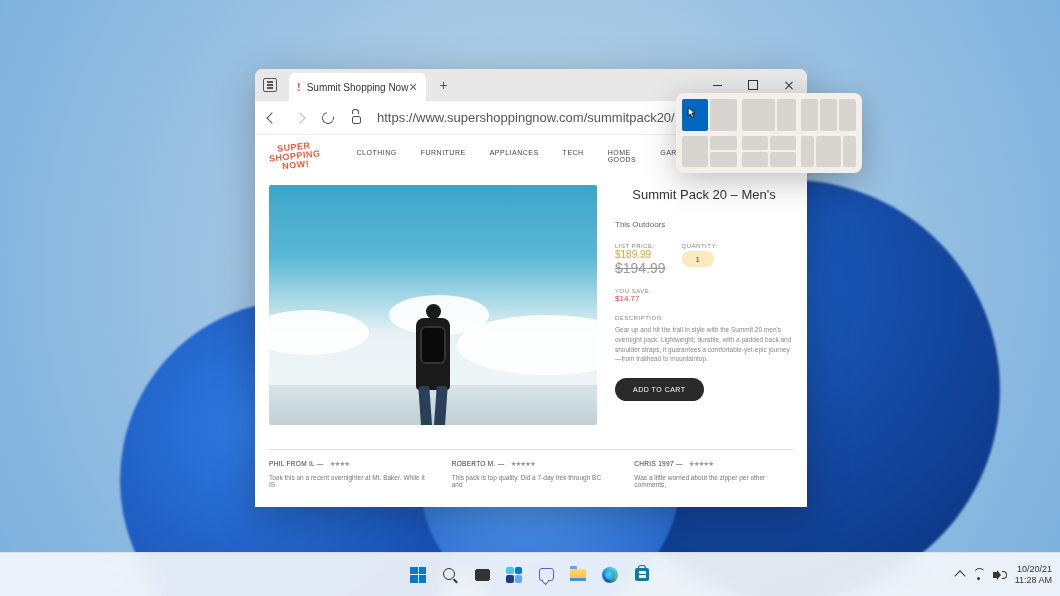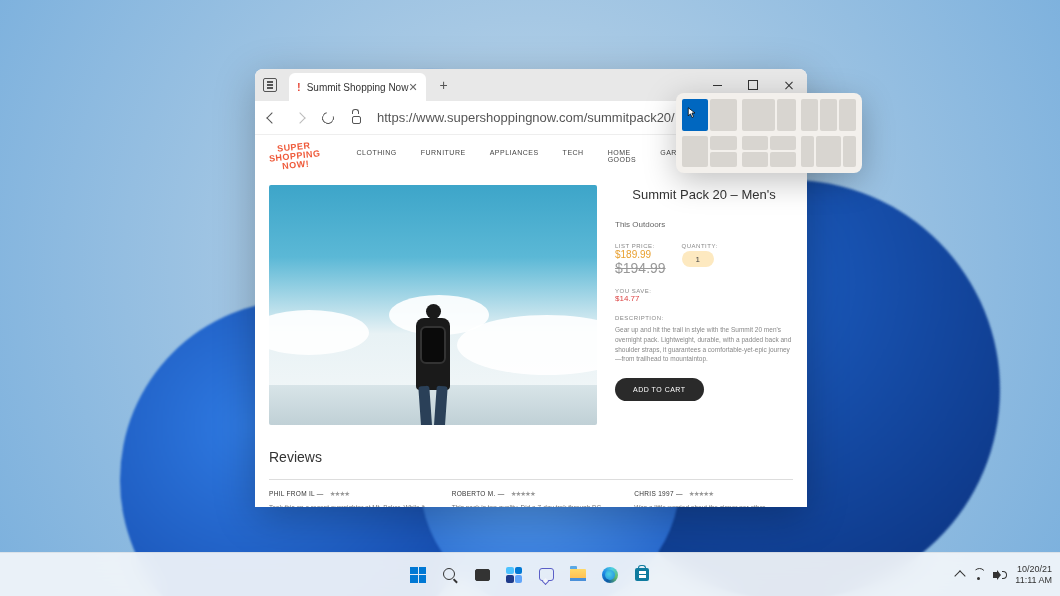--- a/index.html
+++ b/index.html
@@ -254,21 +254,20 @@
           </div>
           <div class="section-gap">
             <div class="lbl">DESCRIPTION:</div>
             <div class="desc-txt">Gear up and hit the trail in style with the Summit 20 men's overnight pack. Lightweight, durable, with a padded back and shoulder straps, it guarantees a comfortable-yet-epic journey—from trailhead to mountaintop.</div>
           </div>
           <button class="cart-btn">ADD TO CART</button>
         </div>
       </div>
 
       <div class="reviews-sec">
-        <div class="rev-title">Reviews</div>
         <div class="rev-hr"></div>
         <div class="rev-row">
           <div class="rev">
             <div class="rev-name"><span>PHIL FROM IL</span> — <span class="stars">★★★★</span></div>
             <div>Took this on a recent overnighter at Mt. Baker. While it IS</div>
           </div>
           <div class="rev">
             <div class="rev-name"><span>ROBERTO M.</span> — <span class="stars">★★★★★</span></div>
             <div>This pack is top quality. Did a 7-day trek through BC and</div>
           </div>
@@ -372,17 +371,17 @@
     <div class="tb-right">
       <div class="tray">
         <div class="chev-up"></div>
         <div class="wifi"></div>
         <div class="vol">
             <div class="vol-arc"></div>
           </div>
       </div>
       <div class="clock">
         <div>10/20/21</div>
-        <div>11:11 AM</div>
+        <div>11:28 AM</div>
       </div>
     </div>
   </div>
 </div>
 
 </body></html>

